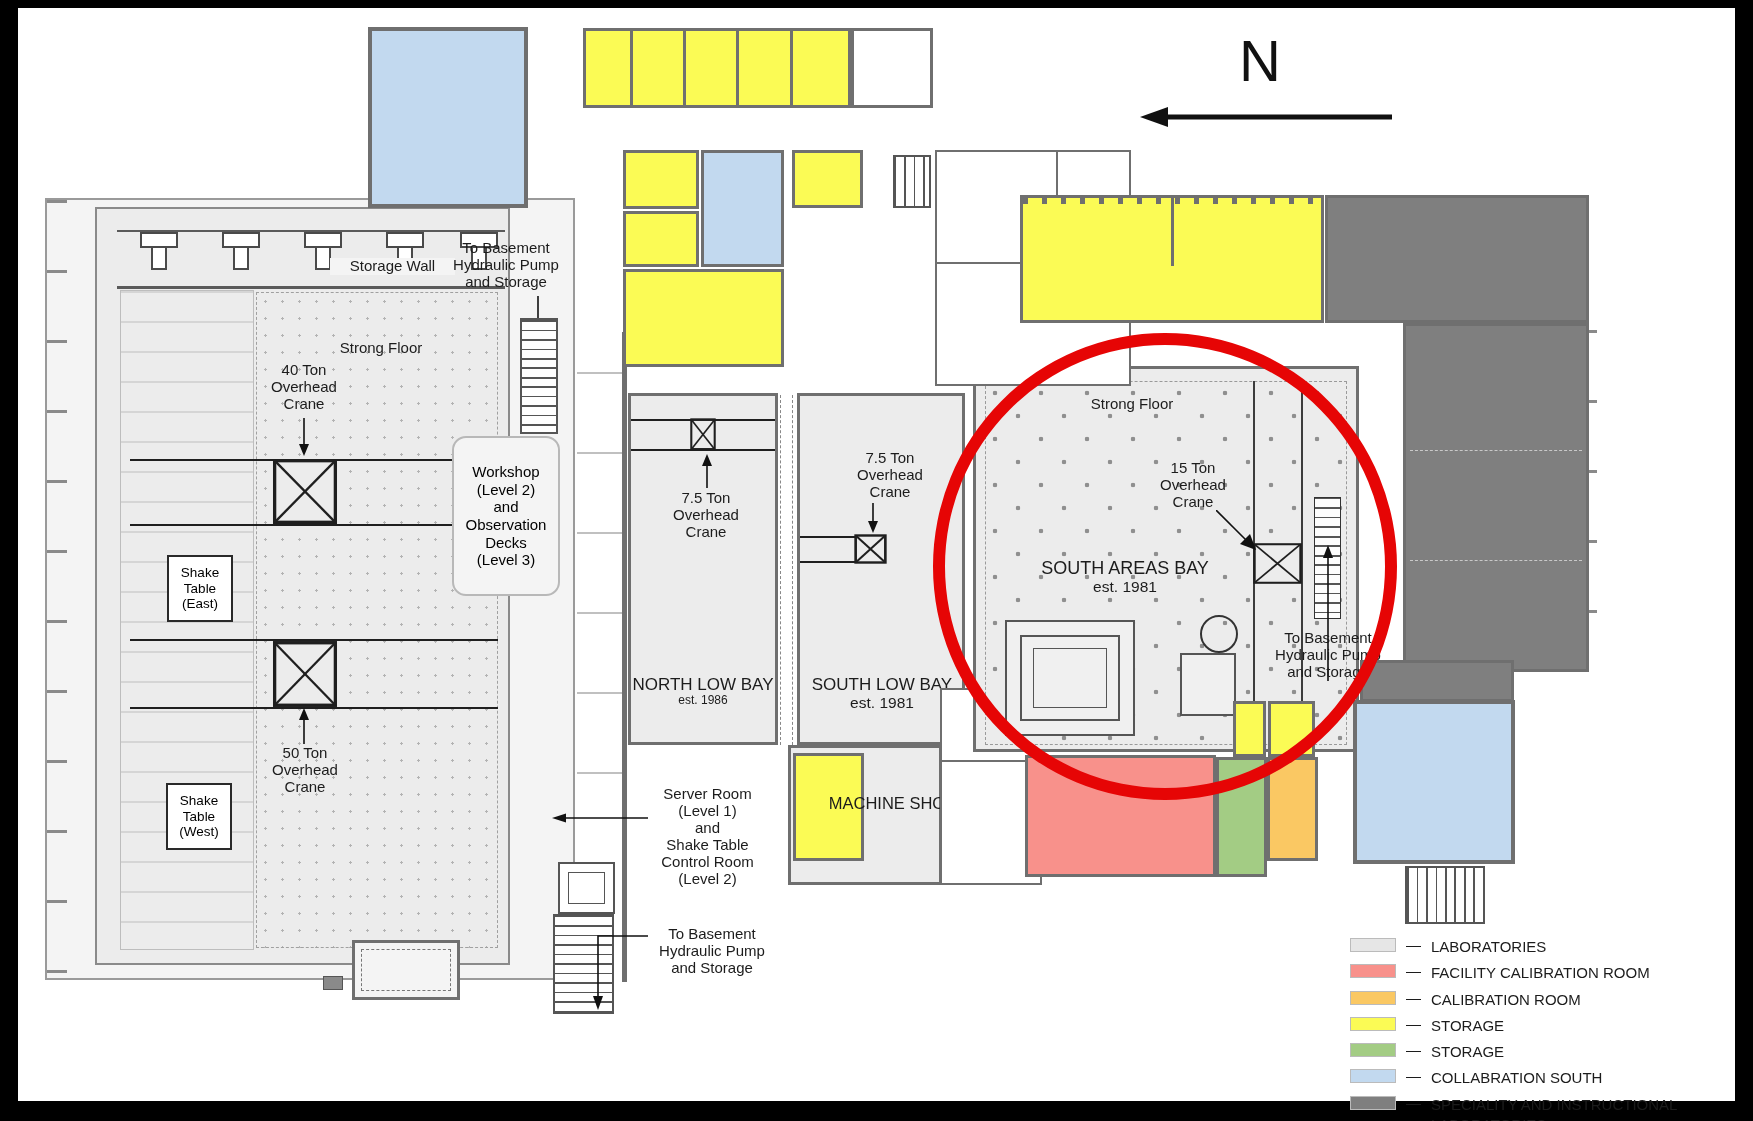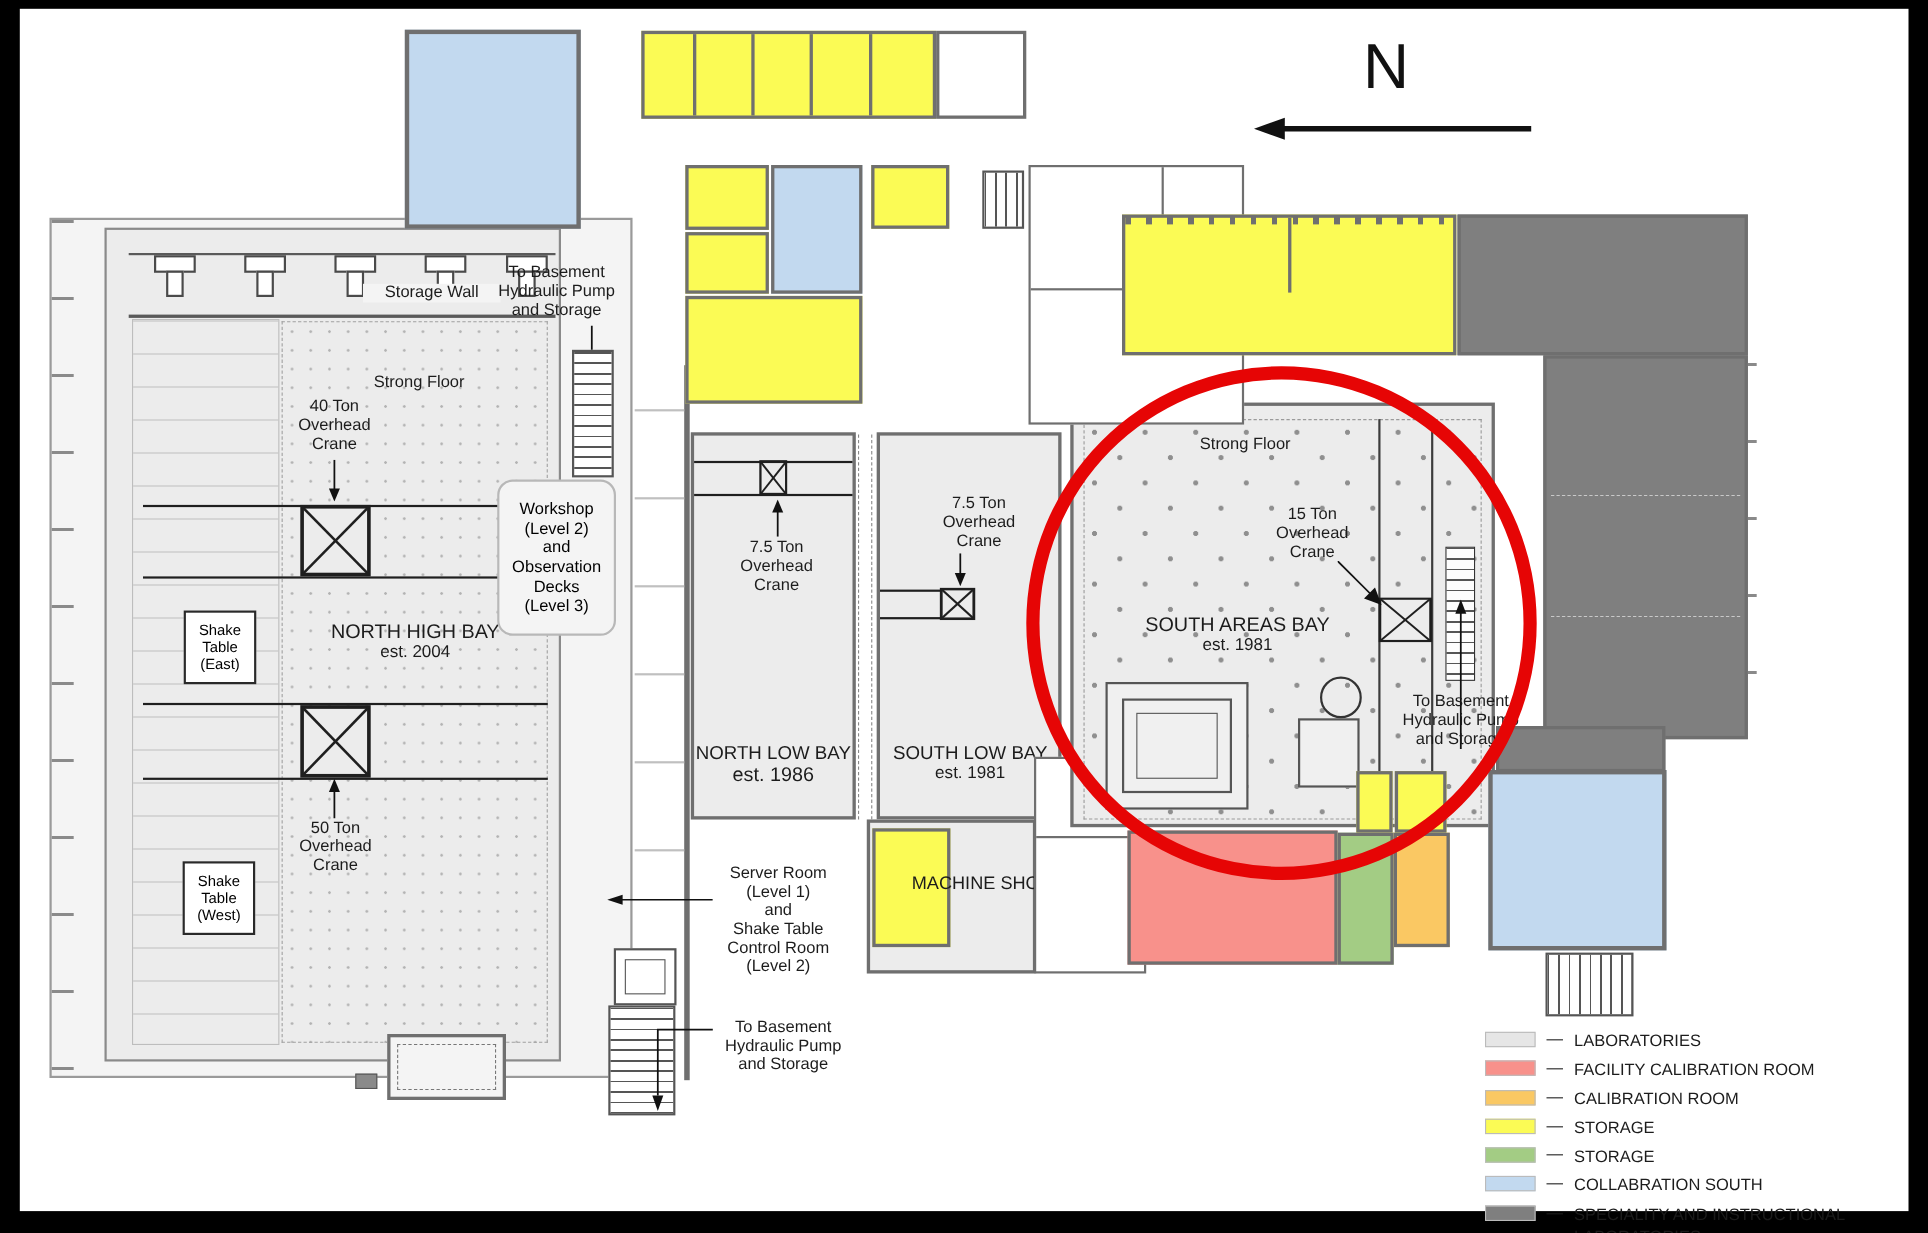--- a/index.html
+++ b/index.html
@@ -95,33 +95,29 @@
       </div>
 
   <div class="lbl" style="left:298px;top:332px;width:130px;font-size:15px;">Strong Floor</div>
   <div class="lbl ml" style="left:232px;top:354px;width:108px;font-size:15px;">40 Ton
 Overhead
 Crane</div>
   <svg class="abs" style="left:279px;top:410px;" width="14" height="38">
     <line x1="7" y1="0" x2="7" y2="28" stroke="#111" stroke-width="1.6"></line>
         <polygon points="7,38 2,26 12,26" fill="#111"></polygon>
       </svg>
-  <div class="lbl" style="left:247px;top:556px;width:225px;">
-    <div style="font-size:18px;">NORTH HIGH BAY</div>
-    <div style="font-size:15.5px;">est. 2004</div>
-      </div>
   <div class="lbl ml" style="left:232px;top:737px;width:110px;font-size:15px;">50 Ton
 Overhead
 Crane</div>
   <svg class="abs" style="left:279px;top:700px;" width="14" height="36">
     <line x1="7" y1="36" x2="7" y2="10" stroke="#111" stroke-width="1.6"></line>
         <polygon points="7,0 2,12 12,12" fill="#111"></polygon>
       </svg>
 
-  <div class="room" style="left:434px;top:428px;width:108px;height:142px;border:2px solid #b8b8b8;border-radius:14px;background:#f4f4f4;display:flex;align-items:center;justify-content:center;">
+  <div class="room" style="left:434px;top:428px;width:108px;height:160px;border:2px solid #b8b8b8;border-radius:14px;background:#f4f4f4;display:flex;align-items:center;justify-content:center;">
     <span class="ml" style="font-size:15px;text-align:center;line-height:1.18;">Workshop
 (Level 2)
 and
 Observation
 Decks
 (Level 3)</span>
       </div>
 
   <div class="room" style="left:334px;top:932px;width:108px;height:60px;border:3px solid #6f6f6f;background:#f4f4f4;">
     <div style="position:absolute;left:6px;top:6px;right:6px;bottom:6px;border:1px dashed #777;"></div>
@@ -178,21 +174,21 @@
       </svg>
   <div class="lbl ml" style="left:636px;top:482px;width:104px;font-size:15px;">7.5 Ton
 Overhead
 Crane</div>
   <svg class="abs" style="left:682px;top:446px;" width="14" height="34">
     <line x1="7" y1="34" x2="7" y2="10" stroke="#111" stroke-width="1.6"></line>
         <polygon points="7,0 2,12 12,12" fill="#111"></polygon>
       </svg>
   <div class="lbl" style="left:610px;top:667px;width:150px;">
     <div style="font-size:17px;">NORTH LOW BAY</div>
-    <div style="font-size:18px;text-align:center;">est. 1986</div>
+    <div style="font-size:12px;text-align:center;">est. 1986</div>
       </div>
 
   <div class="abs" style="left:762px;top:387px;width:0;height:350px;border-left:1.5px dashed #888;"></div>
   <div class="abs" style="left:774px;top:387px;width:0;height:350px;border-left:1.5px dashed #888;"></div>
 
   <div class="room lab wall3" style="left:779px;top:385px;width:168px;height:352px;"></div>
   <div class="rail" style="left:782px;top:528px;width:58px;height:1.5px;"></div>
   <div class="rail" style="left:782px;top:553px;width:58px;height:1.5px;"></div>
   <svg class="abs" style="left:836px;top:526px;" width="33" height="30" viewBox="0 0 10 10" preserveAspectRatio="none">
     <rect x="0.5" y="0.5" width="9" height="9" fill="#ececec" stroke="#1f1f1f" stroke-width="0.8"></rect>

